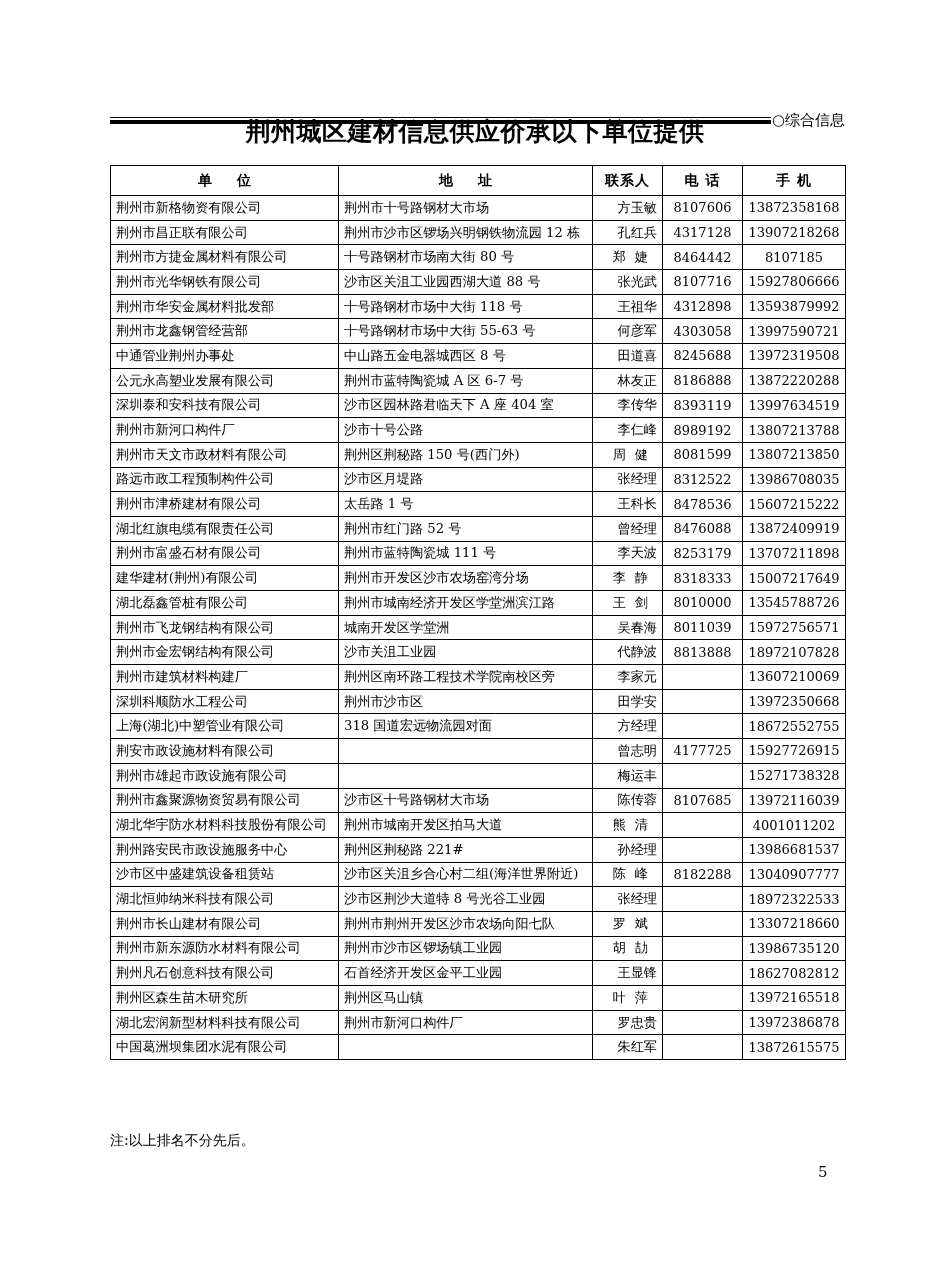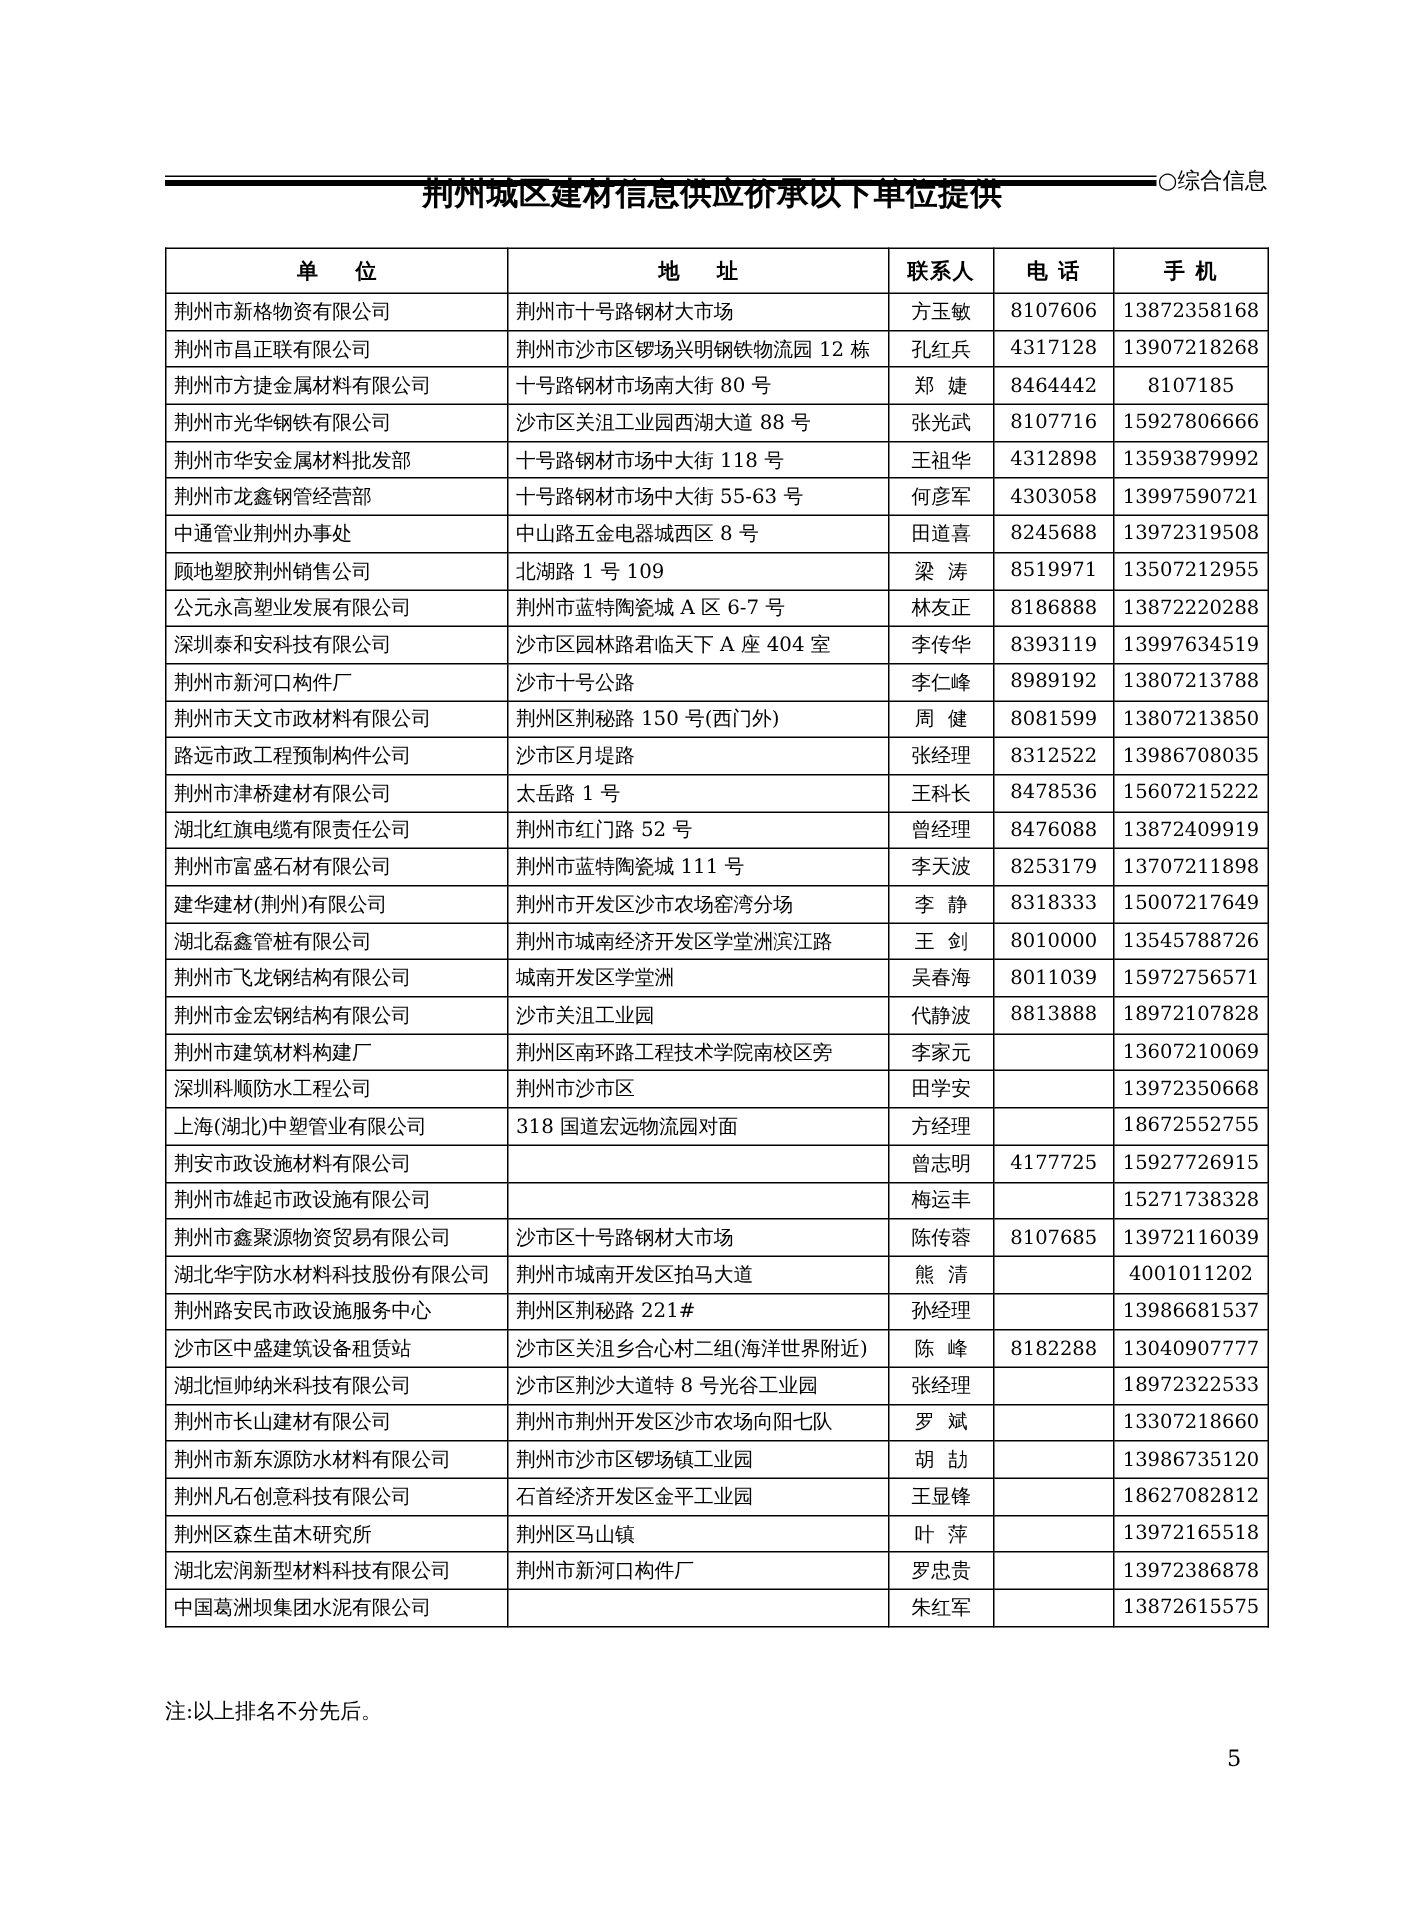--- a/index.html
+++ b/index.html
@@ -46,21 +46,21 @@
 
   
   .doc-title {
     position: absolute;
     left: 0;
     top: 115px;
     width: 950px;
     text-align: center;
     font-family: "DejaVu Sans", "Liberation Sans", sans-serif;
     font-weight: bold;
-    font-size: 21px;
+    font-size: 25px;
     letter-spacing: 0.5px;
   }
 
   
   .table-wrap {
     position: absolute;
     left: 110px;
     top: 165px;
     width: 735px;
   }
@@ -85,21 +85,21 @@
     font-size: 14px;
     height: 30px;
   }
   .col-unit    { width: 228px; }
   .col-addr    { width: 254px; }
   .col-contact { width: 70px;  }
   .col-phone   { width: 80px;  }
   .col-mobile  { width: 103px; }
 
   td.c-unit, td.c-addr { text-align: left; }
-  td.c-contact { text-align: center; }
+  td.c-contact { text-align: right; }
   td.c-phone, td.c-mobile { text-align: center; }
 
   
   .hspread {
     display: inline-block;
     letter-spacing: 10px;
     padding-left: 10px;
   }
   .hspread-tight {
     display: inline-block;
@@ -209,27 +209,20 @@
           <td class="c-mobile num">13997590721</td>
         </tr>
         <tr>
           <td class="c-unit cell-cjk">中通管业荆州办事处</td>
           <td class="c-addr cell-cjk">中山路五金电器城西区 8 号</td>
           <td class="c-contact cell-cjk">田道喜</td>
           <td class="c-phone num">8245688</td>
           <td class="c-mobile num">13972319508</td>
         </tr>
         <tr>
-          <td class="c-unit cell-cjk">顾地塑胶荆州销售公司</td>
-          <td class="c-addr cell-cjk">北湖路 1 号 109</td>
-          <td class="c-contact cell-cjk"><span class="name-spread">梁涛</span></td>
-          <td class="c-phone num">8519971</td>
-          <td class="c-mobile num">13507212955</td>
-        </tr>
-        <tr>
           <td class="c-unit cell-cjk">公元永高塑业发展有限公司</td>
           <td class="c-addr cell-cjk">荆州市蓝特陶瓷城 A 区 6-7 号</td>
           <td class="c-contact cell-cjk">林友正</td>
           <td class="c-phone num">8186888</td>
           <td class="c-mobile num">13872220288</td>
         </tr>
         <tr>
           <td class="c-unit cell-cjk">深圳泰和安科技有限公司</td>
           <td class="c-addr cell-cjk">沙市区园林路君临天下 A 座 404 室</td>
           <td class="c-contact cell-cjk">李传华</td>

